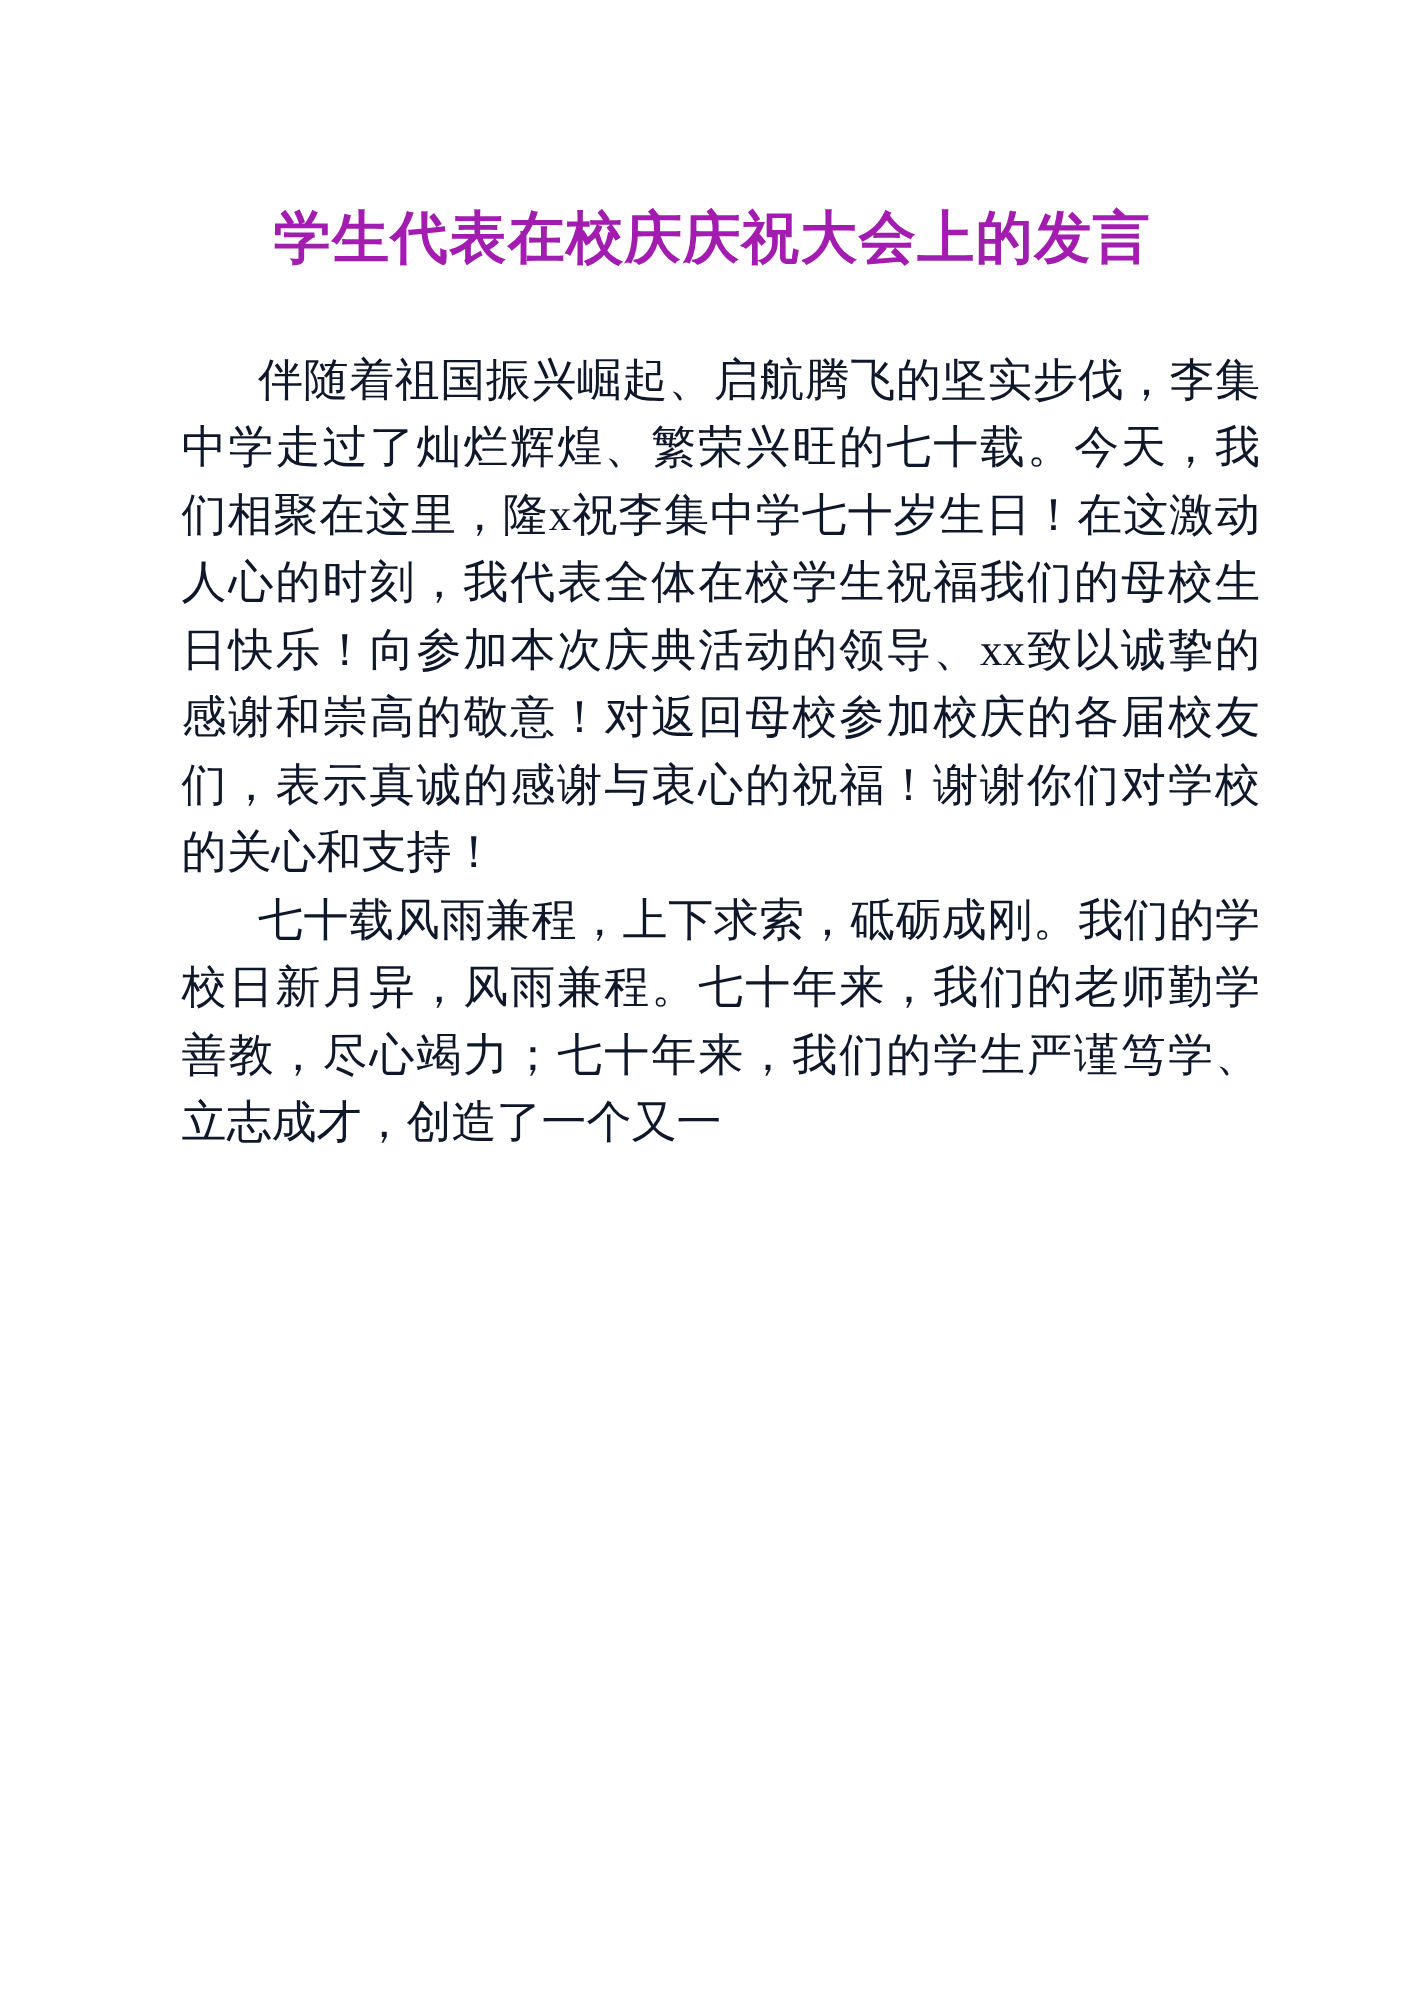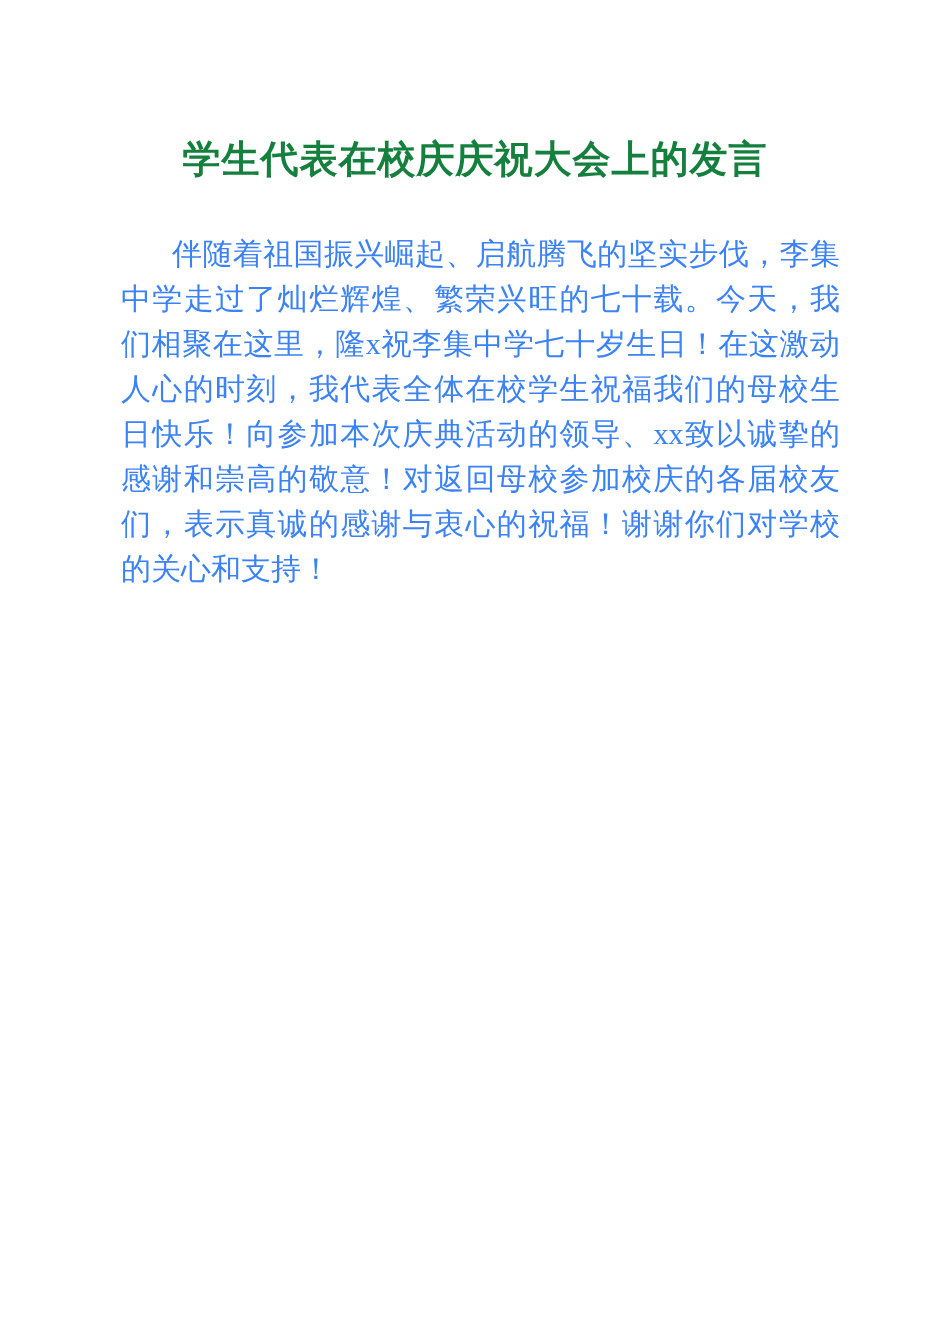--- a/index.html
+++ b/index.html
@@ -17,41 +17,42 @@
   }
   .doc-title {
     margin: 0;
     padding-top: 138px;
     text-align: center;
     font-family: "Liberation Serif", "DejaVu Serif", serif;
     font-weight: bold;
     font-size: 38px;
     line-height: 42px;
     letter-spacing: 1px;
-    color: #15803d;
+    color: #a21caf;
   }
   .doc-body {
     margin-top: 51px;
     margin-left: 121px;
     margin-right: 110px;
     font-family: "Liberation Serif", "DejaVu Serif", serif;
     font-size: 30px;
     line-height: 45px;
-    color: #3b82f6;
+    color: #0f172a;
     text-align: justify;
     text-justify: inter-ideograph;
   }
   .doc-body p {
     margin: 0;
     padding: 0;
     text-indent: 51px;
     word-break: break-all;
   }
 </style>
 </head>
 <body>
 
 <div class="page">
   <h1 class="doc-title">学生代表在校庆庆祝大会上的发言</h1>
   <div class="doc-body">
     <p>伴随着祖国振兴崛起、启航腾飞的坚实步伐，李集中学走过了灿烂辉煌、繁荣兴旺的七十载。今天，我们相聚在这里，隆x祝李集中学七十岁生日！在这激动人心的时刻，我代表全体在校学生祝福我们的母校生日快乐！向参加本次庆典活动的领导、xx致以诚挚的感谢和崇高的敬意！对返回母校参加校庆的各届校友们，表示真诚的感谢与衷心的祝福！谢谢你们对学校的关心和支持！</p>
+    <p>七十载风雨兼程，上下求索，砥砺成刚。我们的学校日新月异，风雨兼程。七十年来，我们的老师勤学善教，尽心竭力；七十年来，我们的学生严谨笃学、立志成才，创造了一个又一</p>
   </div>
 </div>
 
 </body></html>

